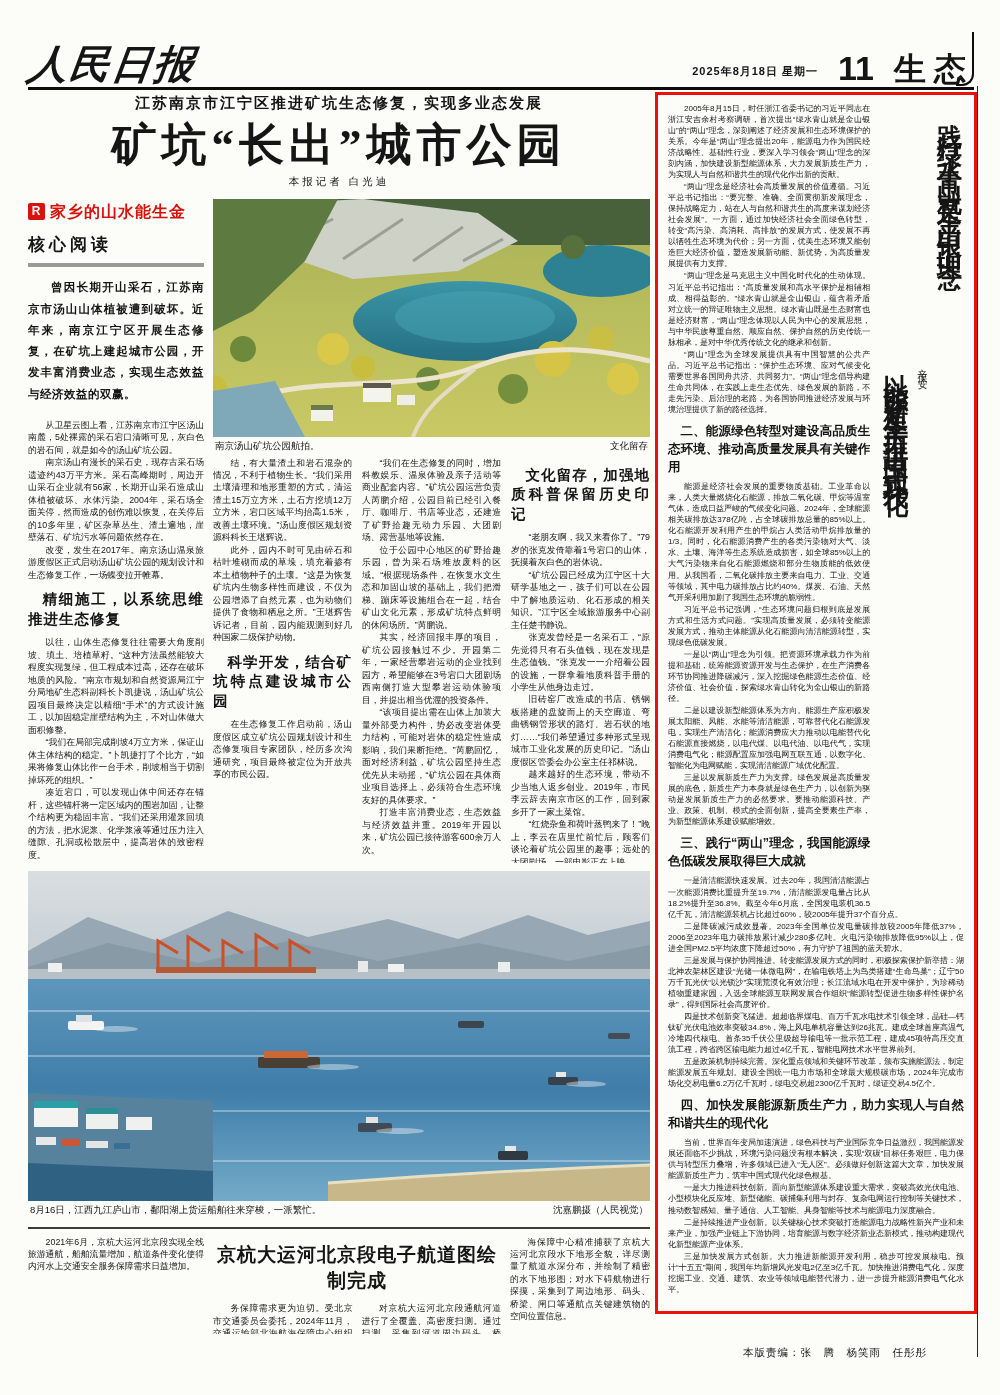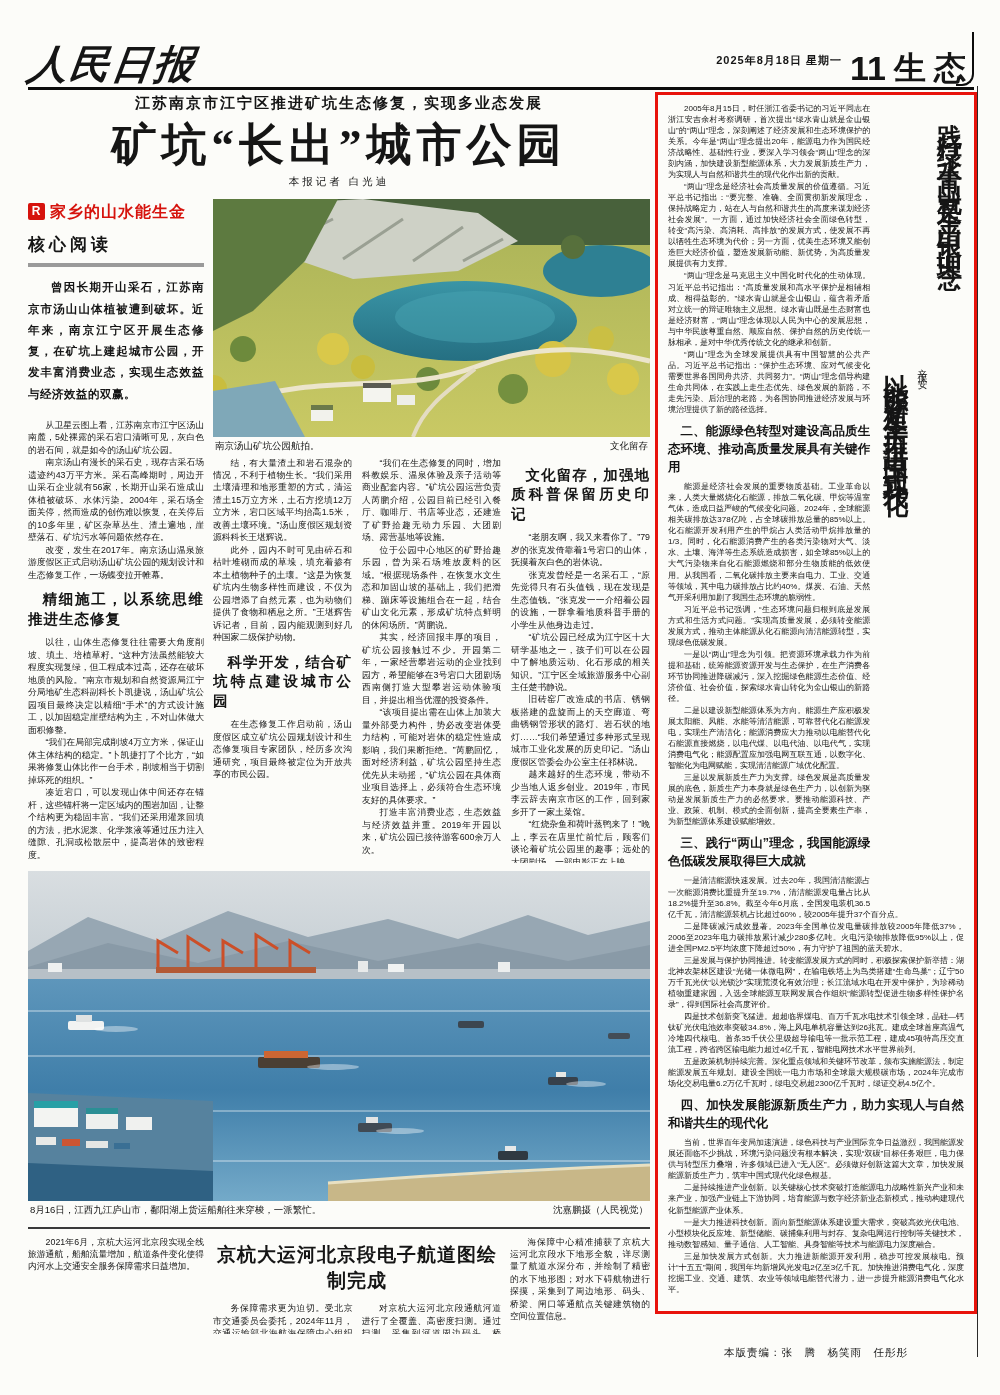--- a/index.html
+++ b/index.html
@@ -3,21 +3,21 @@
 <meta charset="utf-8">
 <style>
   html,body{margin:0;padding:0;background:#e8e8e4;}
   .page{position:relative;width:1000px;height:1395px;background:#fcfcf9;margin:0 auto;
         font-family:"Liberation Sans",sans-serif;color:#151515;overflow:hidden;}
   
   .hd{position:absolute;left:28px;right:26px;top:26px;height:58px;
       border-bottom:3px solid #0c0c0c;display:flex;justify-content:space-between;align-items:flex-end;padding-bottom:3px;}
   .masthead{font-family:"DejaVu Serif",serif;font-style:italic;font-weight:700;font-size:40px;
             transform:skewX(-7deg);letter-spacing:2px;line-height:1;}
-  .hd-right{display:flex;gap:8px;margin-top:41px;}
+  .hd-right{display:flex;align-items:flex-end;gap:20px;margin-top:41px;}
   .hd-date{font-size:11px;font-weight:700;padding-bottom:5px;letter-spacing:1px;}
   .hd-page{font-size:34px;font-weight:900;line-height:.9;}
   .hd-section{font-size:32px;font-weight:900;letter-spacing:8px;line-height:.95;font-family:"Liberation Serif",serif;}
   .hd-corner{position:absolute;right:26px;top:32px;width:16px;height:52px;
              border-right:2.5px solid #0c0c0c;border-bottom:2.5px solid #0c0c0c;border-bottom-right-radius:12px;}
   .edge-rule{position:absolute;right:22px;top:86px;bottom:38px;border-right:1.5px solid #2a2a2a;}
   
   .left-zone{position:absolute;left:28px;top:94px;width:622px;}
   .kicker{text-align:center;font-size:15px;font-weight:700;letter-spacing:2px;}
   .headline{font-family:"Liberation Serif",serif;font-size:45px;font-weight:900;text-align:center;
@@ -55,21 +55,21 @@
   .red-box{position:absolute;left:655px;top:92px;width:322px;height:1222px;border:3px solid #e8130c;
            padding:8px 10px;box-sizing:border-box;overflow:hidden;background:#fcfcf9;}
   .op-body{font-size:8px;line-height:1.38;text-align:justify;}
   .op-body .blk-p{text-indent:2em;margin:0 0 1px;}
   .op-body .blk-h{font-size:12.5px;font-weight:900;line-height:1.45;margin:7px 0 5px;text-indent:1em;}
   .v-head{float:right;writing-mode:vertical-rl;height:795px;margin:0 0 8px 10px;}
   .v-line1{font-family:"Liberation Serif",serif;font-size:25px;font-weight:900;letter-spacing:11px;line-height:1.2;}
   .v-author{font-size:10px;letter-spacing:5px;padding-top:258px;margin:0 5px;}
   .v-line2{font-family:"Liberation Serif",serif;font-size:25px;font-weight:900;letter-spacing:8px;line-height:1.2;padding-top:250px;}
   
-  .pg-footer{position:absolute;left:655px;width:322px;top:1346px;text-align:center;font-size:10.5px;letter-spacing:1px;}
+  .pg-footer{position:absolute;left:674px;width:322px;top:1346px;text-align:center;font-size:10.5px;letter-spacing:1px;}
 </style>
 </head>
 <body>
 
 <div class="page">
 
   <div class="hd">
     <div class="masthead">人民日报</div>
     <div class="hd-right">
       <span class="hd-date">2025年8月18日 星期一</span>
@@ -160,22 +160,22 @@
           <div class="ncol body-txt">
               <div class="blk-p">“我们在生态修复的同时，增加科教娱乐、温泉体验及亲子活动等商业配套内容。”矿坑公园运营负责人芮鹏介绍，公园目前已经引入餐厅、咖啡厅、书店等业态，还建造了矿野拾趣无动力乐园、大团剧场、露营基地等设施。</div>
               <div class="blk-p">位于公园中心地区的矿野拾趣乐园，曾为采石场堆放废料的区域。“根据现场条件，在恢复水文生态和加固山坡的基础上，我们把滑梯、蹦床等设施组合在一起，结合矿山文化元素，形成矿坑特点鲜明的休闲场所。”芮鹏说。</div>
               <div class="blk-p">其实，经济回报丰厚的项目，矿坑公园接触过不少。开园第二年，一家经营攀岩运动的企业找到园方，希望能够在3号宕口大团剧场西南侧打造大型攀岩运动体验项目，并提出相当优渥的投资条件。</div>
               <div class="blk-p">“该项目提出需在山体上加装大量外部受力构件，势必改变岩体受力结构，可能对岩体的稳定性造成影响，我们果断拒绝。”芮鹏回忆，面对经济利益，矿坑公园坚持生态优先从未动摇，“矿坑公园在具体商业项目选择上，必须符合生态环境友好的具体要求。”</div>
               <div class="blk-p">打造丰富消费业态，生态效益与经济效益并重。2019年开园以来，矿坑公园已接待游客600余万人次。</div>
             </div>
           <div class="ncol body-txt">
               <div class="blk-h">文化留存，加强地质科普保留历史印记</div>
               <div class="blk-p">“老朋友啊，我又来看你了。”79岁的张克发倚靠着1号宕口的山体，抚摸着灰白色的岩体说。</div>
+              <div class="blk-p">“矿坑公园已经成为江宁区十大研学基地之一，孩子们可以在公园中了解地质运动、化石形成的相关知识。”江宁区全域旅游服务中心副主任楚书静说。</div>
               <div class="blk-p">张克发曾经是一名采石工，“原先觉得只有石头值钱，现在发现是生态值钱。”张克发一一介绍着公园的设施，一群拿着地质科普手册的小学生从他身边走过。</div>
-              <div class="blk-p">“矿坑公园已经成为江宁区十大研学基地之一，孩子们可以在公园中了解地质运动、化石形成的相关知识。”江宁区全域旅游服务中心副主任楚书静说。</div>
               <div class="blk-p">旧砖窑厂改造成的书店、锈钢板搭建的盘旋而上的天空廊道、弯曲锈钢管形状的路灯、岩石状的地灯……“我们希望通过多种形式呈现城市工业化发展的历史印记。”汤山度假区管委会办公室主任祁林说。</div>
               <div class="blk-p">越来越好的生态环境，带动不少当地人返乡创业。2019年，市民李云辞去南京市区的工作，回到家乡开了一家土菜馆。</div>
               <div class="blk-p">“红烧杂鱼和荷叶蒸鸭来了！”晚上，李云在店里忙前忙后，顾客们谈论着矿坑公园里的趣事；远处的大团剧场，一部电影正在上映。</div>
             </div>
         </div>
       </div>
     </div>
 
     <div style="margin-top:8px;text-align:right;">
       <svg class="photo" width="622" height="330" viewBox="0 0 622 330" preserveAspectRatio="none">
@@ -295,21 +295,21 @@
         <div class="blk-p">二是以建设新型能源体系为方向。能源生产应积极发展太阳能、风能、水能等清洁能源，可靠替代化石能源发电，实现生产清洁化；能源消费应大力推动以电能替代化石能源直接燃烧，以电代煤、以电代油、以电代气，实现消费电气化；能源配置应加强电网互联互通，以数字化、智能化为电网赋能，实现清洁能源广域优化配置。</div>
         <div class="blk-p">三是以发展新质生产力为支撑。绿色发展是高质量发展的底色，新质生产力本身就是绿色生产力，以创新为驱动是发展新质生产力的必然要求。要推动能源科技、产业、政策、机制、模式的全面创新，提高全要素生产率，为新型能源体系建设赋能增效。</div>
         <div class="blk-h">三、践行“两山”理念，我国能源绿色低碳发展取得巨大成就</div>
         <div class="blk-p">一是清洁能源快速发展。过去20年，我国清洁能源占一次能源消费比重提升至19.7%，清洁能源发电量占比从18.2%提升至36.8%。截至今年6月底，全国发电装机36.5亿千瓦，清洁能源装机占比超过60%，较2005年提升37个百分点。</div>
         <div class="blk-p">二是降碳减污成效显著。2023年全国单位发电量碳排放较2005年降低37%，2006至2023年电力碳排放累计减少280多亿吨。火电污染物排放降低95%以上，促进全国PM2.5平均浓度下降超过50%，有力守护了祖国的蓝天碧水。</div>
         <div class="blk-p">三是发展与保护协同推进。转变能源发展方式的同时，积极探索保护新举措：湖北神农架林区建设“光储一体微电网”，在输电铁塔上为鸟类搭建“生命鸟巢”；辽宁50万千瓦光伏“以光锁沙”实现荒漠化有效治理；长江流域水电在开发中保护，为珍稀动植物重建家园，入选全球能源互联网发展合作组织“能源转型促进生物多样性保护名录”，得到国际社会高度评价。</div>
         <div class="blk-p">四是技术创新突飞猛进。超超临界煤电、百万千瓦水电技术引领全球，晶硅—钙钛矿光伏电池效率突破34.8%，海上风电单机容量达到26兆瓦。建成全球首座高温气冷堆四代核电、首条35千伏公里级超导输电等一批示范工程，建成45项特高压交直流工程，跨省跨区输电能力超过4亿千瓦，智能电网技术水平世界前列。</div>
         <div class="blk-p">五是政策机制持续完善。深化重点领域和关键环节改革，颁布实施能源法，制定能源发展五年规划。建设全国统一电力市场和全球最大规模碳市场，2024年完成市场化交易电量6.2万亿千瓦时，绿电交易超2300亿千瓦时，绿证交易4.5亿个。</div>
         <div class="blk-h">四、加快发展能源新质生产力，助力实现人与自然和谐共生的现代化</div>
         <div class="blk-p">当前，世界百年变局加速演进，绿色科技与产业国际竞争日益激烈，我国能源发展还面临不少挑战，环境污染问题没有根本解决，实现“双碳”目标任务艰巨，电力保供与转型压力叠增，许多领域已进入“无人区”。必须做好创新这篇大文章，加快发展能源新质生产力，筑牢中国式现代化绿色根基。</div>
+        <div class="blk-p">一是大力推进科技创新。面向新型能源体系建设重大需求，突破高效光伏电池、小型模块化反应堆、新型储能、碳捕集利用与封存、复杂电网运行控制等关键技术，推动数智感知、量子通信、人工智能、具身智能等技术与能源电力深度融合。</div>
         <div class="blk-p">二是持续推进产业创新。以关键核心技术突破打造能源电力战略性新兴产业和未来产业，加强产业链上下游协同，培育能源与数字经济新业态新模式，推动构建现代化新型能源产业体系。</div>
-        <div class="blk-p">一是大力推进科技创新。面向新型能源体系建设重大需求，突破高效光伏电池、小型模块化反应堆、新型储能、碳捕集利用与封存、复杂电网运行控制等关键技术，推动数智感知、量子通信、人工智能、具身智能等技术与能源电力深度融合。</div>
         <div class="blk-p">三是加快发展方式创新。大力推进新能源开发利用，稳步可控发展核电。预计“十五五”期间，我国年均新增风光发电2亿至3亿千瓦。加快推进消费电气化，深度挖掘工业、交通、建筑、农业等领域电能替代潜力，进一步提升能源消费电气化水平。</div>
       </div>
   </aside>
 
   <div class="pg-footer">本版责编：张　腾　杨笑雨　任彤彤</div>
 
 </div>
 
 </body></html>

